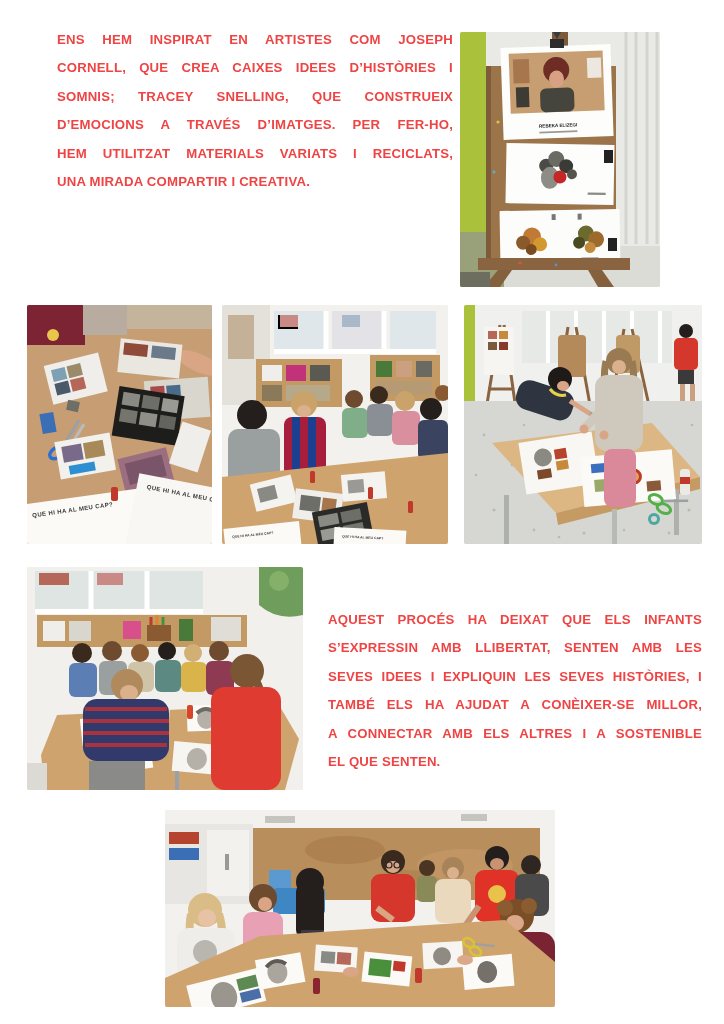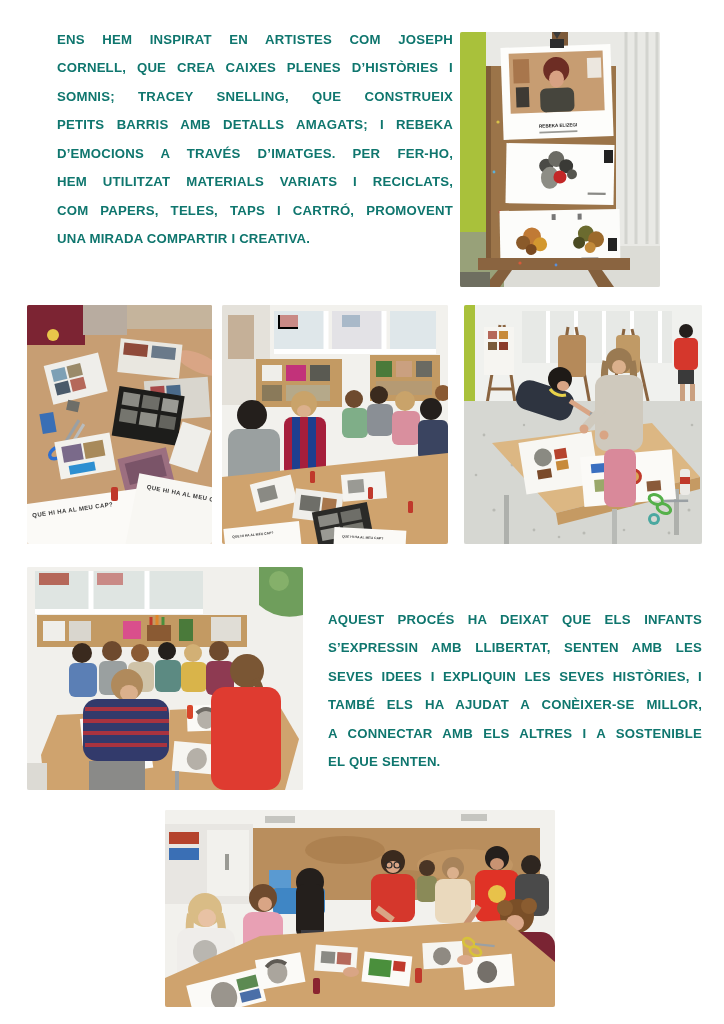--- a/index.html
+++ b/index.html
@@ -1,44 +1,42 @@
 <!DOCTYPE html>
 <html><head>
 <meta charset="utf-8">
 <style>
   html,body{margin:0;padding:0;}
   body{width:724px;height:1024px;position:relative;background:#ffffff;
        font-family:"Liberation Sans","DejaVu Sans",sans-serif;overflow:hidden;}
-  .para{position:absolute;color:#0f766e;font-weight:700;font-size:13.2px;
+  .para{position:absolute;color:#ef4444;font-weight:700;font-size:13.2px;
         line-height:28.45px;letter-spacing:0.2px;}
   .pline{text-align:justify;text-align-last:justify;white-space:normal;}
   .pline:last-child{text-align-last:left;}
   .para-intro{left:57px;top:26px;width:396px;}
   .para-process{left:328px;top:584px;width:374px;margin-top:22px;}
   figure.photo{position:absolute;margin:0;overflow:hidden;border-radius:2px;background:#eceae6;}
   figure.photo svg{display:block;width:100%;height:100%;}
   .ph-easel{left:460px;top:32px;width:200px;height:255px;}
   .ph-materials{left:27px;top:305px;width:185px;height:239px;}
   .ph-classroom{left:222px;top:305px;width:226px;height:239px;}
   .ph-standing{left:464px;top:305px;width:238px;height:239px;}
   .ph-portraits{left:27px;top:567px;width:276px;height:223px;}
   .ph-bottom{left:165px;top:810px;width:390px;height:197px;}
   svg text{font-family:"Liberation Sans","DejaVu Sans",sans-serif;}
 </style>
 </head>
 <body>
 
 <div class="para para-intro">
     <div class="pline">ENS HEM INSPIRAT EN ARTISTES COM JOSEPH</div>
-    <div class="pline">CORNELL, QUE CREA CAIXES PLENES D’HISTÒRIES I</div>
+    <div class="pline">CORNELL, QUE CREA CAIXES IDEES D’HISTÒRIES I</div>
     <div class="pline">SOMNIS; TRACEY SNELLING, QUE CONSTRUEIX</div>
-    <div class="pline">PETITS BARRIS AMB DETALLS AMAGATS; I REBEKA</div>
     <div class="pline">D’EMOCIONS A TRAVÉS D’IMATGES. PER FER-HO,</div>
     <div class="pline">HEM UTILITZAT MATERIALS VARIATS I RECICLATS,</div>
-    <div class="pline">COM PAPERS, TELES, TAPS I CARTRÓ, PROMOVENT</div>
     <div class="pline">UNA MIRADA COMPARTIR I CREATIVA.</div>
   </div>
 
 <figure class="photo ph-easel">
 <svg viewBox="0 0 200 255">
   <rect width="200" height="255" fill="#e9e9e5"></rect>
   <rect x="0" y="0" width="26" height="208" fill="#a9c13b"></rect>
   <rect x="0" y="200" width="44" height="55" fill="#98a179"></rect>
   <g stroke="#d3d4cf" stroke-width="3">
     <line x1="166" y1="0" x2="166" y2="212"></line>

